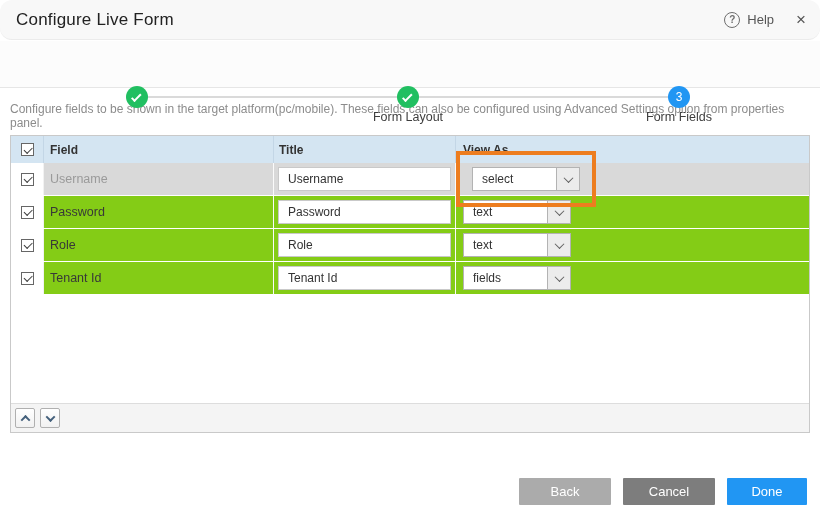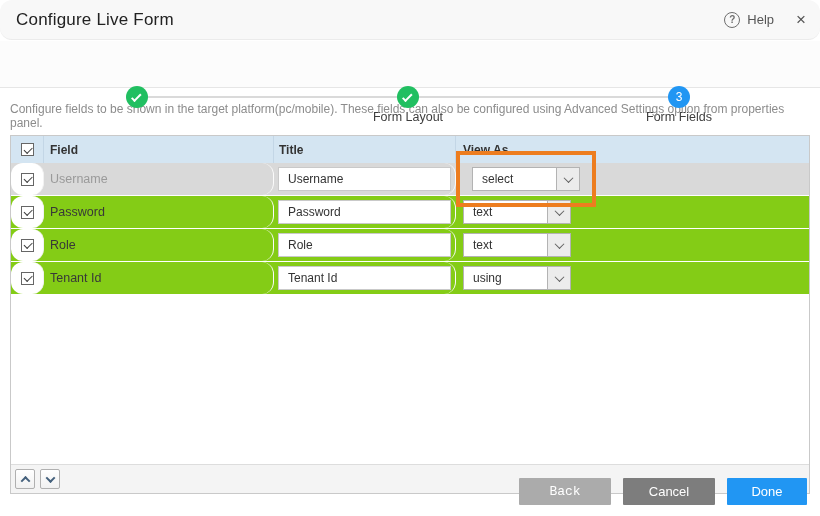--- a/index.html
+++ b/index.html
@@ -54,38 +54,38 @@
   .sc3 { left:668px; } .sl3 { left:609px; }
 
   
   .instruction {
     position:absolute; top:102px; left:10px; right:10px;
     font-size:12px; color:#8c8c8c;
   }
 
   
   .grid {
-    position:absolute; left:10px; top:135px; width:800px; height:359px;
+    position:absolute; left:10px; top:135px; width:800px; height:298px;
     border:1px solid #c9c9c9; background:#fff; display:flex; flex-direction:column;
   }
   .thead {
     height:27px; background:#d4e5f2; display:flex; align-items:center;
     font-size:12px; font-weight:700; color:#333; flex:0 0 auto;
   }
   .thead .hc { height:100%; display:flex; align-items:center; border-right:1px solid #c3d6e6; }
   .col-cb   { width:33px; justify-content:center; flex:0 0 auto; }
   .col-field{ width:230px; padding-left:6px; flex:0 0 auto; }
   .col-title{ width:182px; padding-left:5px; flex:0 0 auto; }
   .col-view { flex:1; padding-left:7px; border-right:none !important; }
 
   .trow {
     height:33px; display:flex; align-items:center; flex:0 0 auto;
     border-bottom:1px solid #fff; font-size:12.5px; cursor:pointer;
   }
-  .trow .cell { height:100%; display:flex; align-items:center;border-radius:12px; }
+  .trow .cell { height:100%; display:flex; align-items:center; }
   .trow .cb-cell { width:33px; justify-content:center; background:#fff; border-right:1px solid #f2f2f2; flex:0 0 auto; }
   .trow .field-cell { width:230px; padding-left:6px; border-right:1px solid #fbfbfb; flex:0 0 auto; }
   .trow .title-cell { width:182px; border-right:1px solid #fbfbfb; flex:0 0 auto; }
   .trow .view-cell { flex:1; overflow:visible; }
   .row-normal { background:#84cc16; }
   .row-normal .field-cell { color:#383838; }
   .row-selected { background:#d9d9d9; }
   .row-selected .field-cell { color:#9a9a9a; }
 
   .cb {
@@ -145,21 +145,21 @@
 
   
   .actions {
     position:absolute; top:478px; left:0; right:13px; height:27px;
     display:flex; justify-content:flex-end; gap:12px;
   }
   .btn {
     height:27px; border:none; border-radius:1px; color:#fff;
     font-size:13px; font-family:"Liberation Sans", sans-serif; cursor:pointer;
   }
-  .btn-back   { width:92px; background:#ababab;font-family:Liberation Mono, monospace; }
+  .btn-back   { width:92px; background:#ababab; }
   .btn-cancel { width:92px; background:#7d7d7d; }
   .btn-done   { width:80px; background:#2196f3; }
 </style>
 </head>
 <body>
 
 <div class="dialog">
 
   <div class="titlebar">
     <div class="title">Configure Live Form</div>
@@ -262,21 +262,21 @@
     <div class="trow row-normal">
       <div class="cell cb-cell">
           <span class="cb"></span>
         </div>
       <div class="cell field-cell">Tenant Id</div>
       <div class="cell title-cell">
         <div class="text-input">Tenant Id</div>
       </div>
       <div class="cell view-cell">
         <div class="select-box plain-select">
-          <span class="select-value">using</span>
+          <span class="select-value">fields</span>
           <span class="select-btn">
               <span class="chev-down"></span>
             </span>
         </div>
       </div>
     </div>
 
     <div class="empty-area"></div>
 
     <div class="tfoot">

